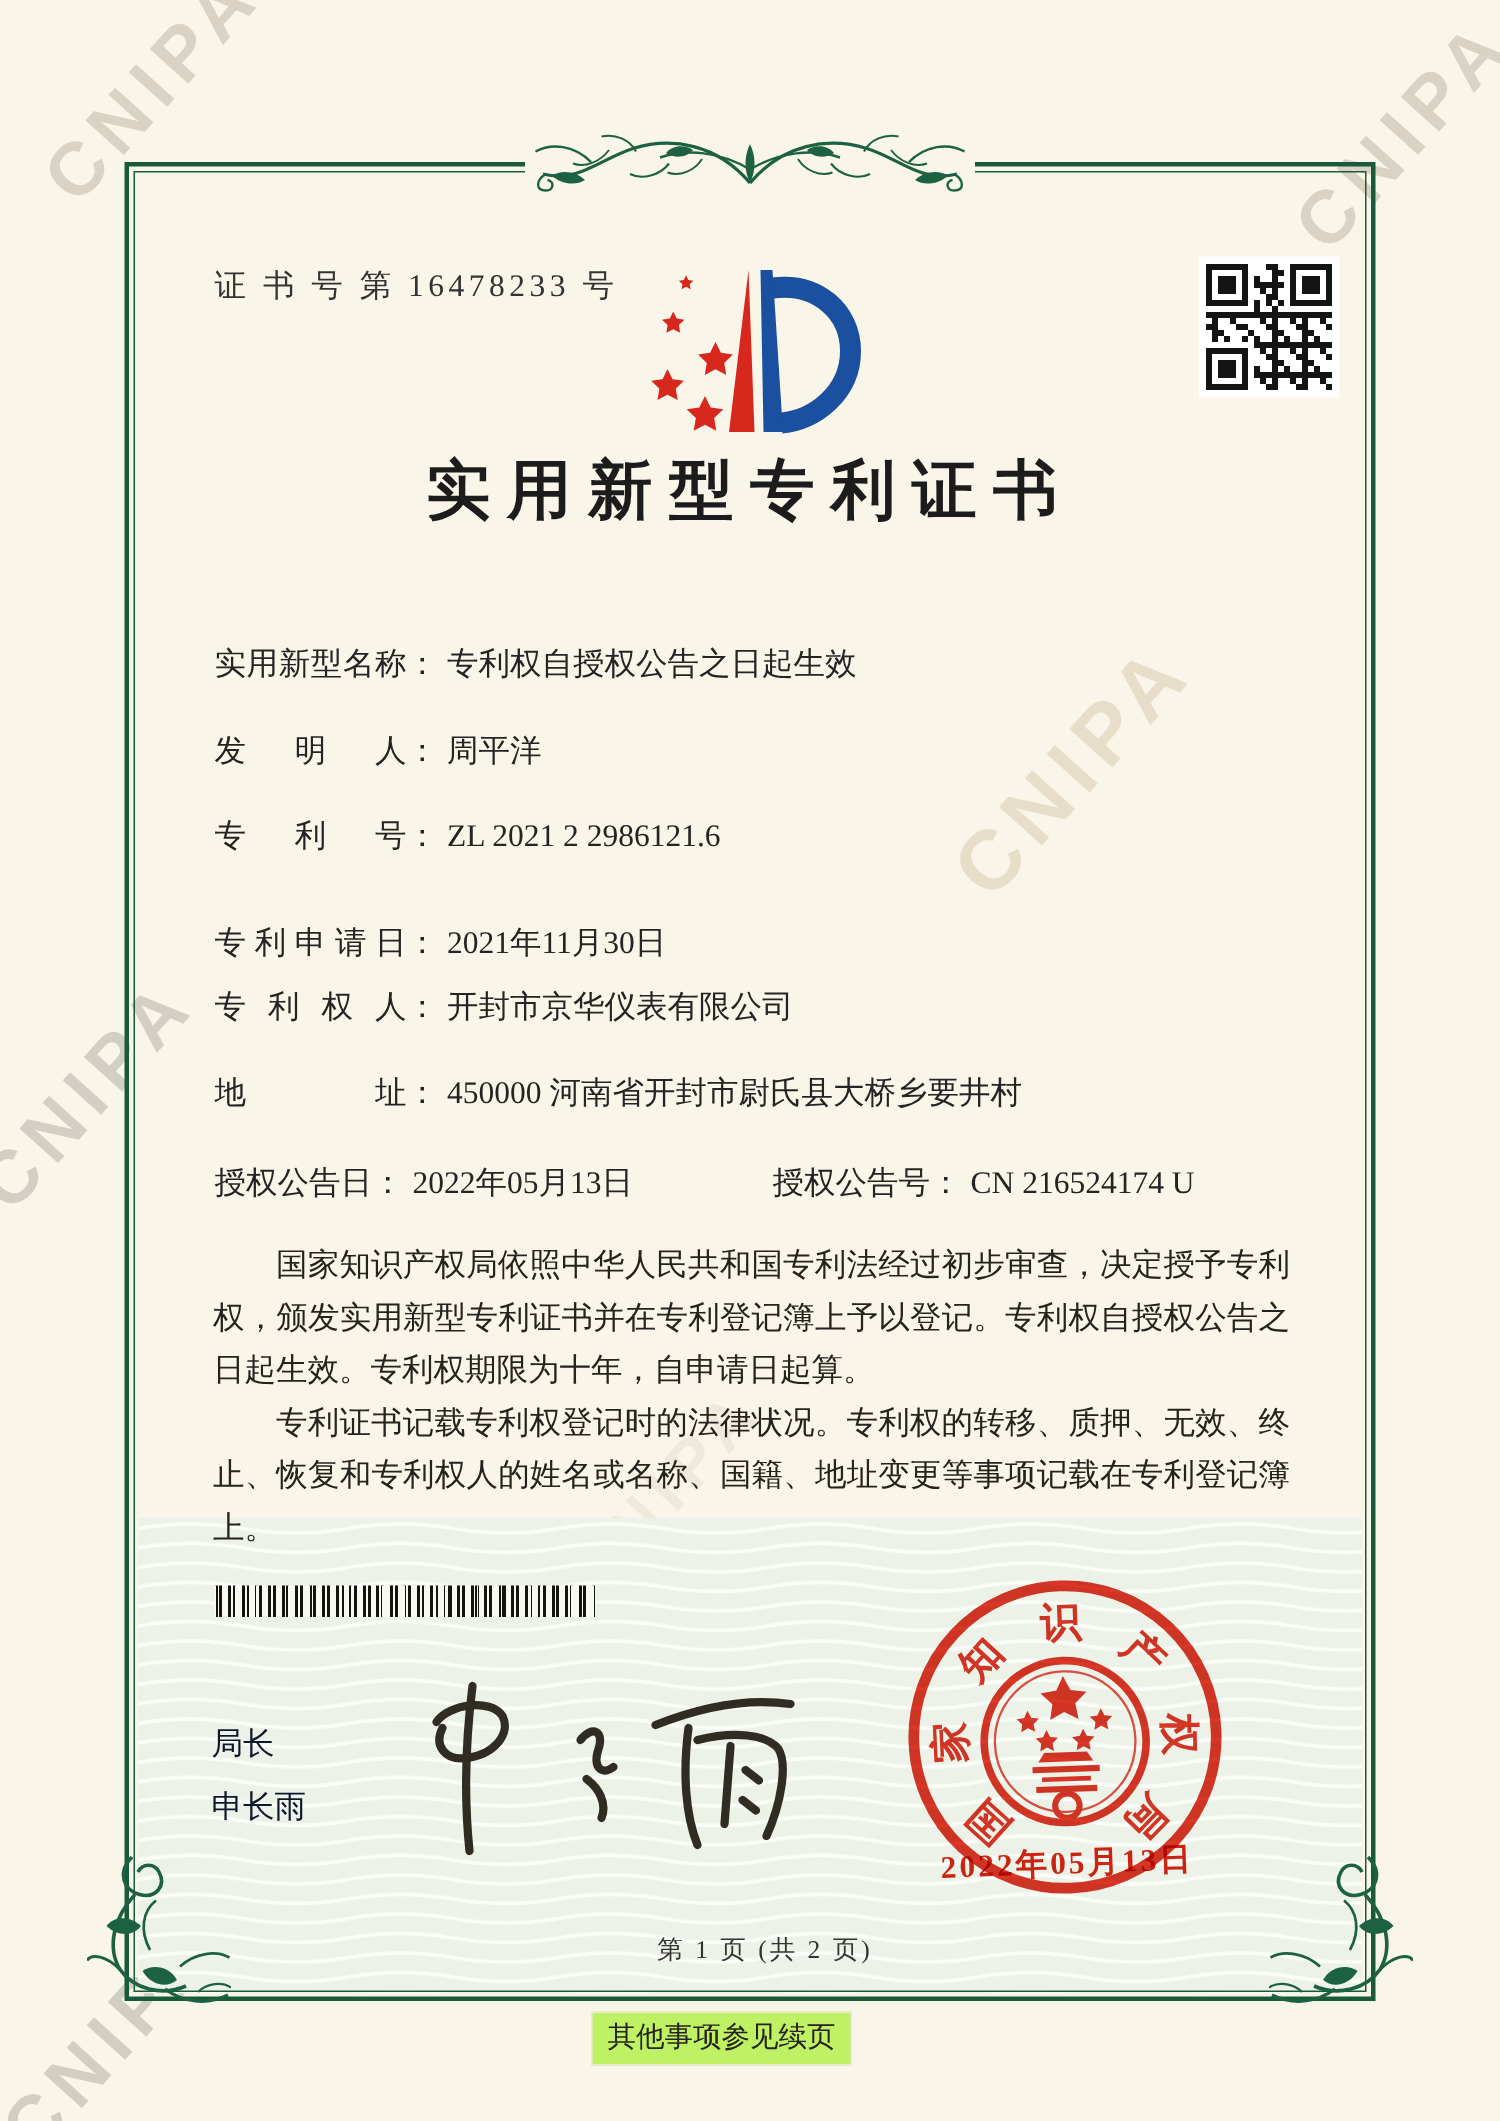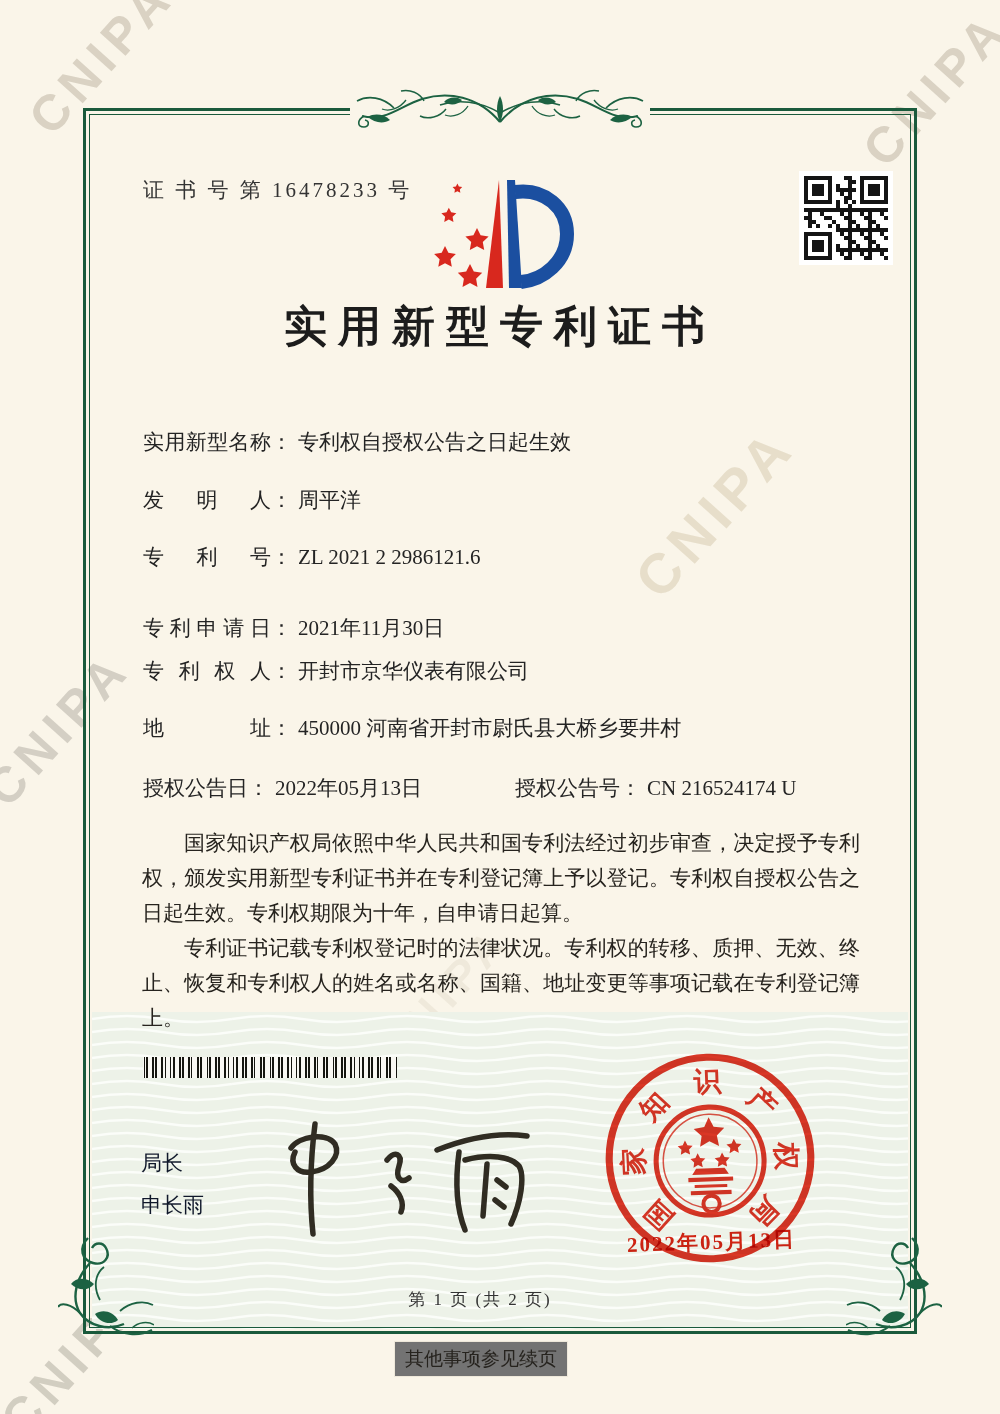--- a/index.html
+++ b/index.html
@@ -53,23 +53,23 @@
   .signature{position:absolute;left:255px;top:1108px;width:300px;height:140px;}
 
   
   .seal{position:absolute;left:598px;top:1046px;width:224px;height:224px;
         opacity:.93;mix-blend-mode:multiply;transform:rotate(-2deg);}
   .seal-char{font-size:27px;font-weight:bold;fill:#dc2716;font-family:"Liberation Serif",serif;}
   .seal-date{position:absolute;left:627px;top:1228px;font-size:21px;font-weight:bold;
              letter-spacing:2px;color:#d92413;transform:rotate(-2deg);mix-blend-mode:multiply;}
 
   .page-info{position:absolute;left:0;top:1288px;width:960px;text-align:center;font-size:17px;
-             letter-spacing:2px;color:#333;}
+             letter-spacing:2px;color:#333;padding-left:30px;}
   .footer-note{position:absolute;left:394px;top:1341px;width:172px;height:34px;
-               background:#737373;border:1px solid #eee8da;text-align:center;
+               background:#bef264;border:1px solid #eee8da;text-align:center;
                line-height:34px;font-size:19px;color:#26231e;}
 </style>
 </head>
 <body>
 
 <div class="wm" style="left:8px;top:28px;color:rgba(185,175,158,.5);">CNIPA</div>
 <div class="wm" style="left:842px;top:60px;color:rgba(185,175,158,.5);">CNIPA</div>
 <div class="wm" style="left:612px;top:480px;font-size:56px;color:rgba(206,190,160,.42);">CNIPA</div>
 <div class="wm" style="left:-36px;top:700px;color:rgba(160,155,145,.42);">CNIPA</div>
 <div class="wm" style="left:-20px;top:1330px;color:rgba(168,162,150,.48);">CNIPA</div>

